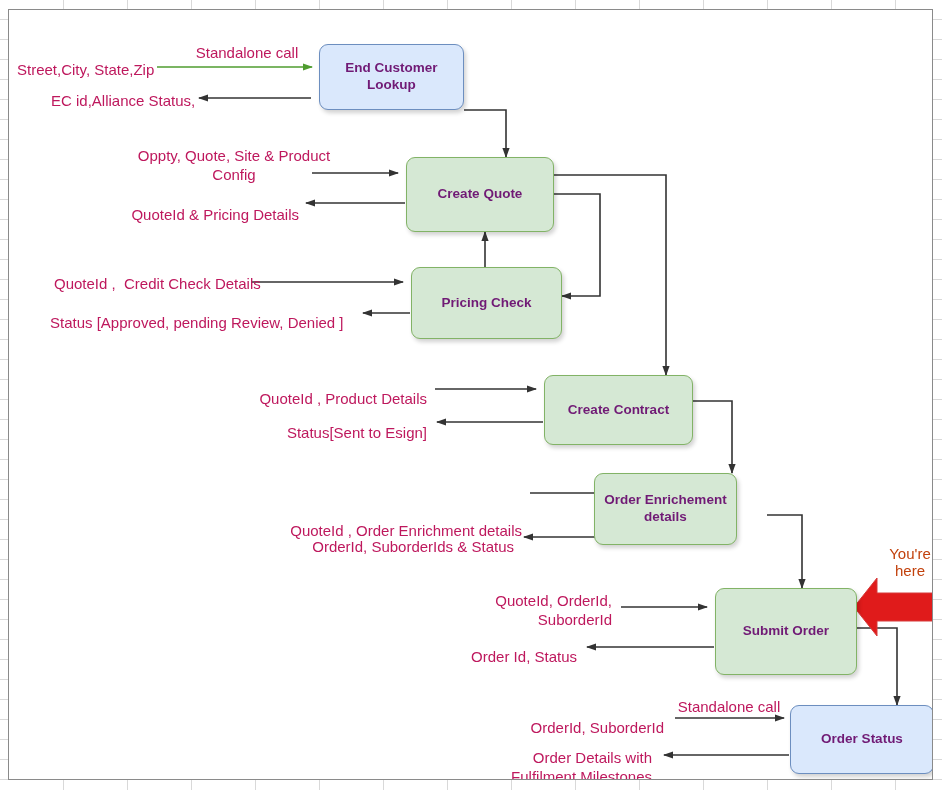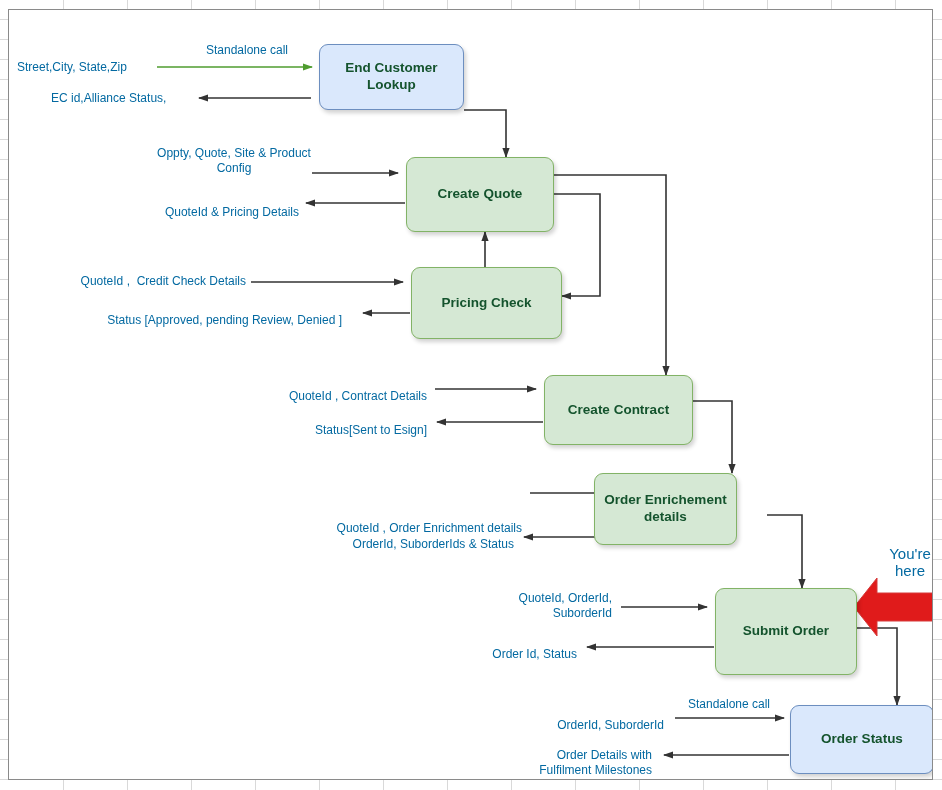--- a/index.html
+++ b/index.html
@@ -51,50 +51,50 @@
   .node {
     position: absolute;
     box-sizing: border-box;
     border-radius: 9px;
     display: flex;
     align-items: center;
     justify-content: center;
     text-align: center;
     font-size: 13.5px;
     font-weight: bold;
-    color: #14532d;
+    color: #701a75;
     line-height: 1.25;
     box-shadow: 2px 3px 4px rgba(0,0,0,0.18);
     padding: 2px 6px;
   }
   .node.green {
     background: #d5e8d4;
     border: 1.3px solid #82b366;
   }
   .node.blue {
     background: #dae8fc;
     border: 1.3px solid #6c8ebf;
   }
   .edge-label {
     position: absolute;
-    font-size: 12px;
-    color: #0369a1;
+    font-size: 15px;
+    color: #be185d;
     line-height: 1.28;
     white-space: pre;
   }
   .edge-label.right {
     text-align: right;
   }
   .edge-label.center {
     text-align: center;
   }
   .here-text {
     position: absolute;
     font-size: 15px;
-    color: #0369a1;
+    color: #c2410c;
     line-height: 1.1;
     text-align: center;
     font-family: "Liberation Sans", sans-serif;
   }
 </style>
 </head>
 <body>
 
 <div id="app">
 
@@ -198,21 +198,21 @@
 
     <div class="edge-label center" style="left:125px; top:136px; width:200px; white-space:pre-line;">Oppty, Quote, Site &amp; Product
 Config</div>
 
     <div class="edge-label right" style="left:100px; top:195px; width:190px;">QuoteId &amp; Pricing Details</div>
 
     <div class="edge-label right" style="left:45px; top:264px; width:192px;">QuoteId ,  Credit Check Details</div>
 
     <div class="edge-label right" style="left:41px; top:303px; width:292px;">Status [Approved, pending Review, Denied ]</div>
 
-    <div class="edge-label right" style="left:240px; top:379px; width:178px;">QuoteId , Contract Details</div>
+    <div class="edge-label right" style="left:240px; top:379px; width:178px;">QuoteId , Product Details</div>
 
     <div class="edge-label right" style="left:250px; top:413px; width:168px;">Status[Sent to Esign]</div>
 
     <div class="edge-label right" style="left:260px; top:483px; width:253px;margin-top:28px;">QuoteId , Order Enrichment details</div>
 
     <div class="edge-label right" style="left:245px; top:527px; width:260px;">OrderId, SuborderIds &amp; Status</div>
 
     <div class="edge-label center" style="left:455px; top:581px; width:148px; white-space:pre-line;text-align:right;">QuoteId, OrderId,
 SuborderId</div>
 

